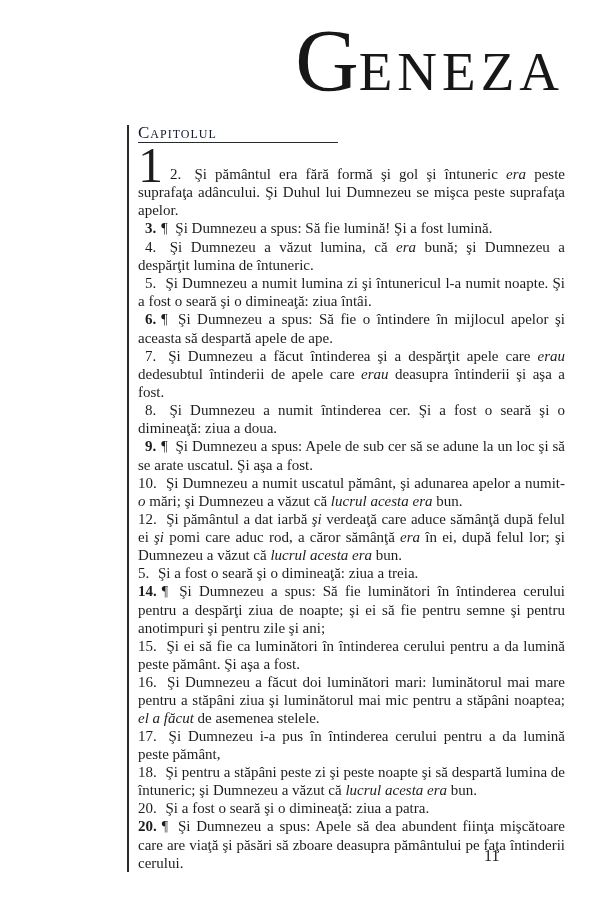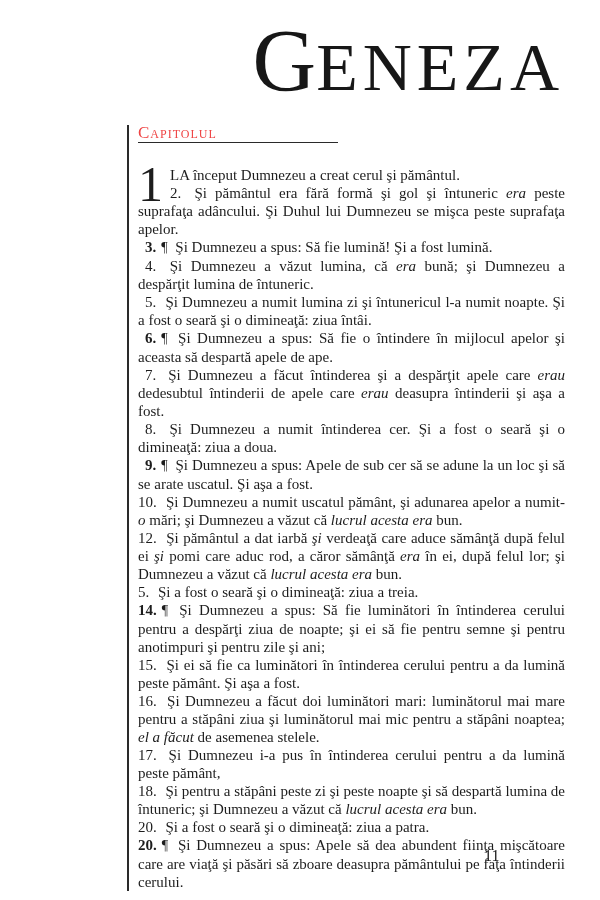--- a/index.html
+++ b/index.html
@@ -18,41 +18,41 @@
     position: absolute;
     top: 18px;
     right: 36px;
     display: flex;
     align-items: baseline;
     justify-content: flex-end;
     color: #171717;
     white-space: nowrap;
   }
   .title-initial { font-size: 88px; line-height: 86px; }
-  .title-rest   { font-size: 68px; line-height: 86px; letter-spacing: 5px; }
+  .title-rest   { font-size: 55px; line-height: 86px; letter-spacing: 5px; }
 
   
   .content {
     position: absolute;
     left: 127px;
     top: 125px;
     width: 427px;
     border-left: 2px solid #2a2a2a;
     padding-left: 9px;
   }
   .chapter-heading {
     font-variant: small-caps;
     font-size: 17px;
     line-height: 15px;
     letter-spacing: 1px;
     width: 200px;
     border-bottom: 1.5px solid #2a2a2a;
     padding-bottom: 2px;
-    margin-bottom: 23px;
-    color: #ef4444;
+    margin-bottom: 4px;
+    color: #0f172a;
   }
   .verses {
     font-size: 15px;
     line-height: 18px;
     text-align: justify;
     color: #1d1d1d;
   }
   .verse { margin: 0; }
   .verse.indent { text-indent: 7px; }
   .vnum { padding-right: 5px; }
@@ -81,21 +81,21 @@
 <div class="page">
 
   <div class="book-title">
     <span class="title-initial">G</span>
       <span class="title-rest">ENEZA</span>
   </div>
 
   <div class="content">
     <div class="chapter-heading">Capitolul</div>
     <div class="verses" id="verses">
-        <p class="verse"><span class="dropcap">1</span><span>LA început Dumnezeu a creat cerul şi pământul.</span><br><span class="vnum">2.</span> <span>Şi pământul era fără formă şi gol şi întuneric </span><span class="it">era</span><span> peste suprafaţa adâncului. Şi Duhul lui Dumnezeu se mişca peste suprafaţa apelor.</span></p>
+        <p class="verse"><span class="dropcap">1</span><br><span class="vnum">2.</span> <span>Şi pământul era fără formă şi gol şi întuneric </span><span class="it">era</span><span> peste suprafaţa adâncului. Şi Duhul lui Dumnezeu se mişca peste suprafaţa apelor.</span></p>
         <p class="verse indent"><span class="vnum bold">3.</span><span class="pilcrow">¶</span> <span>Şi Dumnezeu a spus: Să fie lumină! Şi a fost lumină.</span></p>
         <p class="verse indent"><span class="vnum">4.</span> <span>Şi Dumnezeu a văzut lumina, că </span><span class="it">era</span><span> bună; şi Dumnezeu a despărţit lumina de întuneric.</span></p>
         <p class="verse indent"><span class="vnum">5.</span> <span>Şi Dumnezeu a numit lumina zi şi întunericul l-a numit noapte. Şi a fost o seară şi o dimineaţă: ziua întâi.</span></p>
         <p class="verse indent"><span class="vnum bold">6.</span><span class="pilcrow">¶</span> <span>Şi Dumnezeu a spus: Să fie o întindere în mijlocul apelor şi aceasta să despartă apele de ape.</span></p>
         <p class="verse indent"><span class="vnum">7.</span> <span>Şi Dumnezeu a făcut întinderea şi a despărţit apele care </span><span class="it">erau</span><span> dedesubtul întinderii de apele care </span><span class="it">erau</span><span> deasupra întinderii şi aşa a fost.</span></p>
         <p class="verse indent"><span class="vnum">8.</span> <span>Şi Dumnezeu a numit întinderea cer. Şi a fost o seară şi o dimineaţă: ziua a doua.</span></p>
         <p class="verse indent"><span class="vnum bold">9.</span><span class="pilcrow">¶</span> <span>Şi Dumnezeu a spus: Apele de sub cer să se adune la un loc şi să se arate uscatul. Şi aşa a fost.</span></p>
         <p class="verse"><span class="vnum">10.</span> <span>Şi Dumnezeu a numit uscatul pământ, şi adunarea apelor a numit-</span><span class="it">o</span><span> mări; şi Dumnezeu a văzut că </span><span class="it">lucrul acesta era</span><span> bun.</span></p>
         <p class="verse"><span class="vnum">12.</span> <span>Şi pământul a dat iarbă </span><span class="it">şi</span><span> verdeaţă care aduce sămânţă după felul ei </span><span class="it">şi</span><span> pomi care aduc rod, a căror sămânţă </span><span class="it">era</span><span> în ei, după felul lor; şi Dumnezeu a văzut că </span><span class="it">lucrul acesta era</span><span> bun.</span></p>
         <p class="verse"><span class="vnum">5.</span> <span>Şi a fost o seară şi o dimineaţă: ziua a treia.</span></p>

